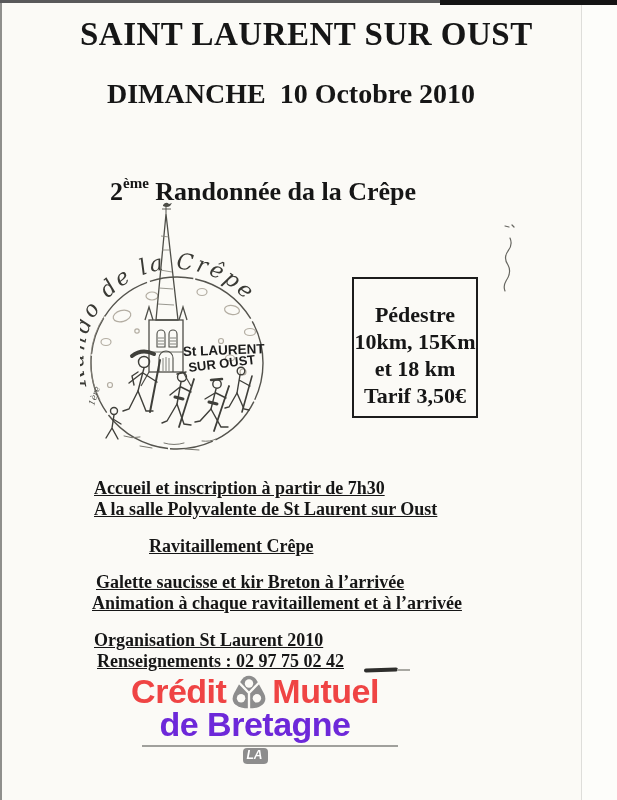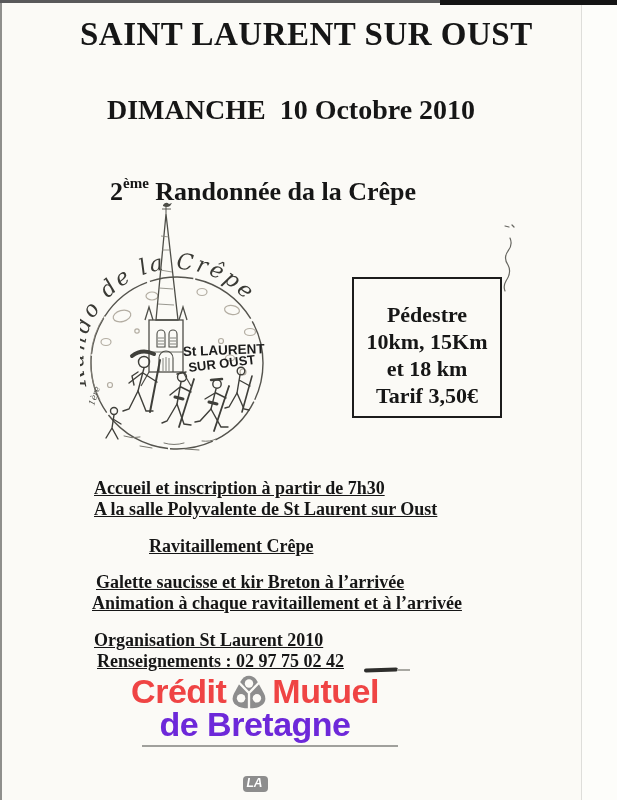--- a/index.html
+++ b/index.html
@@ -12,38 +12,38 @@
   
   .edge-left{left:0;top:0;width:2px;height:800px;background:#8f8f8c;}
   .right-col{left:582px;top:0;width:35px;height:800px;background:#fdfdfa;}
   .fold-line{left:581px;top:0;width:1px;height:800px;background:#dededa;}
   .top-band{left:0;top:0;width:617px;height:3px;background:#59595a;}
   .top-band-dark{left:440px;top:0;width:177px;height:5px;background:#141414;}
   .ink-dash{left:364px;top:668px;width:34px;height:4px;background:#2e2e2c;border-radius:2px;transform:rotate(-1.5deg);}
   .ink-dash-tail{left:397px;top:669px;width:13px;height:2px;background:#a8a8a2;}
   
   .h-title{left:80px;top:16px;font-weight:bold;font-size:33px;letter-spacing:.5px;white-space:pre;}
-  .h-date{left:107px;top:78px;font-weight:bold;font-size:28px;white-space:pre;margin-top:16px;}
+  .h-date{left:107px;top:78px;font-weight:bold;font-size:28px;white-space:pre;}
   .h-event{left:110px;top:131px;font-weight:bold;font-size:26px;white-space:pre;margin-top:46px;}
   .h-event sup{font-size:15px;position:relative;top:-2px;}
   
   .info-box{
-    left:352px;top:277px;width:150px;height:141px;box-sizing:border-box;
+    left:352px;top:277px;width:126px;height:141px;box-sizing:border-box;
     border:2.5px solid #1c1c1c;text-align:center;
     font-weight:bold;font-size:22px;line-height:27px;padding-top:22px;
   }
   
   .detail{font-weight:bold;font-size:18px;white-space:pre;text-decoration:underline;}
   
   .sp-row1{left:100px;top:672px;width:310px;display:flex;justify-content:center;align-items:flex-end;gap:3px;
     color:#ef4444;font-family:"Liberation Sans",sans-serif;font-weight:bold;font-size:34px;letter-spacing:-.5px;}
   .sp-row2{left:100px;top:705px;width:310px;text-align:center;
     color:#6d28d9;font-family:"Liberation Sans",sans-serif;font-weight:bold;font-size:34px;letter-spacing:-.5px;}
   .sp-line{left:142px;top:745px;width:256px;height:2px;background:#a0a09c;}
-  .sp-tag{left:100px;top:776px;width:310px;display:flex;justify-content:center;align-items:center;gap:18px;
+  .sp-tag{left:100px;top:748px;width:310px;display:flex;justify-content:center;align-items:center;gap:18px;
     font-family:"Liberation Sans",sans-serif;color:#8d8d8d;text-align:right;}
   .sp-badge{background:#8d8d8d;color:#ffffff;font-weight:bold;font-style:italic;font-size:12px;
     padding:1px 5px 2px 4px;border-radius:4px;line-height:13px;}
   .sp-tagtext{font-weight:bold;font-style:italic;font-size:16px;letter-spacing:3px;word-spacing:6px;}
 </style>
 </head>
 <body>
 
 <div class="page">
 

